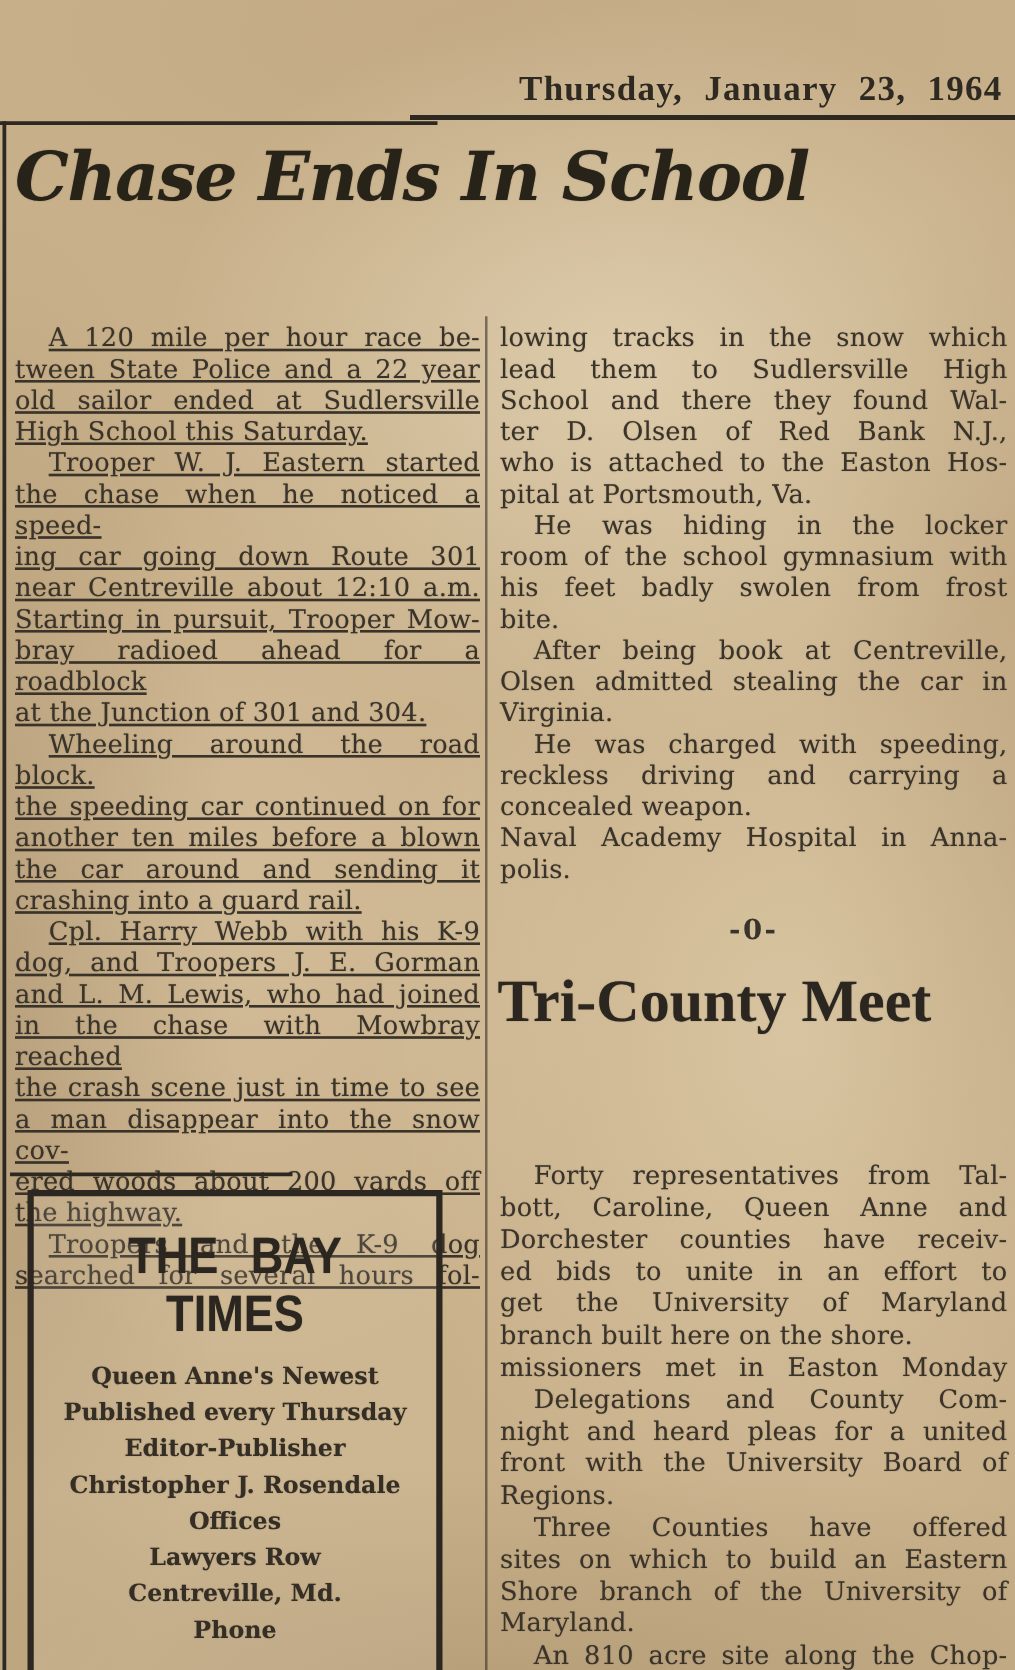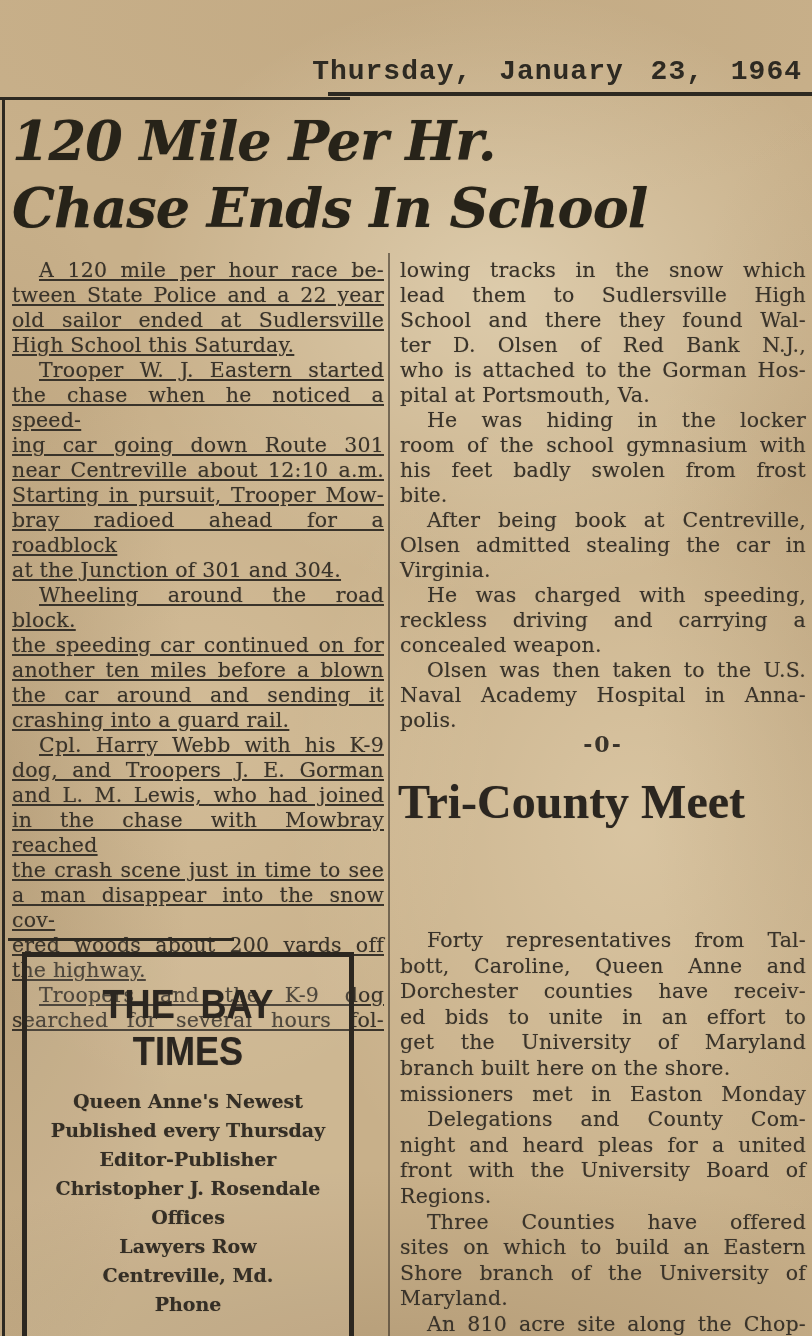--- a/index.html
+++ b/index.html
@@ -11,21 +11,21 @@
       radial-gradient(ellipse 480px 620px at 78% 62%, rgba(255,243,214,.30), transparent 72%),
       radial-gradient(ellipse 420px 520px at 25% 55%, rgba(255,240,210,.18), transparent 70%),
       radial-gradient(ellipse 700px 260px at 50% 2%, rgba(150,120,80,.10), transparent 75%),
       radial-gradient(ellipse 260px 900px at 1% 60%, rgba(115,90,58,.22), transparent 70%),
       radial-gradient(ellipse 900px 240px at 50% 101%, rgba(115,90,58,.20), transparent 75%),
       radial-gradient(ellipse 240px 800px at 100% 50%, rgba(130,102,66,.14), transparent 70%);
     font-family:"DejaVu Serif",serif;color:#3a342a;
   }
   .dateline{
     position:absolute;top:56px;right:10px;
-    font-family:Liberation Mono, monospace;font-weight:bold;
+    font-family:Liberation Serif, serif;font-weight:bold;
     font-size:28px;letter-spacing:1px;word-spacing:9px;color:#2e2a22;
   }
   .rule-date{position:absolute;top:92px;left:328px;right:0;height:4px;background:#2d2921;}
   .rule-left{position:absolute;top:97px;left:0;width:350px;height:3px;background:#2d2921;}
   .page-border-left{position:absolute;top:97px;left:2px;width:3px;height:1239px;background:#2d2921;}
   .col-divider{position:absolute;left:388px;top:253px;width:2px;height:1083px;background:#37302585;background:#38312699;}
   .headline{
     position:absolute;left:12px;top:108px;width:640px;
     font-family:"DejaVu Serif",serif;font-style:italic;font-weight:bold;
     font-size:54px;line-height:67px;letter-spacing:-1px;color:#272319;
@@ -66,21 +66,20 @@
 
 <div class="paper">
 
   <div class="dateline">Thursday, January 23, 1964</div>
   <div class="rule-date"></div>
   <div class="rule-left"></div>
   <div class="page-border-left"></div>
   <div class="col-divider"></div>
 
   <div class="headline">
-    <div>120 Mile Per Hr.</div>
     <div>Chase Ends In School</div>
   </div>
 
   <div class="col-left bodycol">
       <div class="line indent j">A 120 mile per hour race be-</div>
       <div class="line j">tween State Police and a 22 year</div>
       <div class="line j">old sailor ended at Sudlersville</div>
       <div class="line">High School this Saturday.</div>
       <div class="line indent j">Trooper W. J. Eastern started</div>
       <div class="line j">the chase when he noticed a speed-</div>
@@ -104,33 +103,32 @@
       <div class="line">the highway.</div>
       <div class="line indent j">Troopers and the K-9 dog</div>
       <div class="line j">searched for several hours fol-</div>
     </div>
 
   <div class="col-right-top bodycol">
       <div class="line j">lowing tracks in the snow which</div>
       <div class="line j">lead them to Sudlersville High</div>
       <div class="line j">School and there they found Wal-</div>
       <div class="line j">ter D. Olsen of Red Bank N.J.,</div>
-      <div class="line j">who is attached to the Gorman Hos-</div>
+      <div class="line j">who is attached to the Easton Hos-</div>
       <div class="line">pital at Portsmouth, Va.</div>
       <div class="line indent j">He was hiding in the locker</div>
       <div class="line j">room of the school gymnasium with</div>
       <div class="line j">his feet badly swolen from frost</div>
       <div class="line">bite.</div>
       <div class="line indent j">After being book at Centreville,</div>
       <div class="line j">Olsen admitted stealing the car in</div>
       <div class="line">Virginia.</div>
       <div class="line indent j">He was charged with speeding,</div>
       <div class="line j">reckless driving and carrying a</div>
       <div class="line">concealed weapon.</div>
-      <div class="line indent j">Olsen was then taken to the U.S.</div>
       <div class="line j">Naval Academy Hospital in Anna-</div>
       <div class="line">polis.</div>
     </div>
 
   <div class="separator">-0-</div>
 
   <div class="headline2">
     <div>Tri-County Meet</div>
   </div>
 

